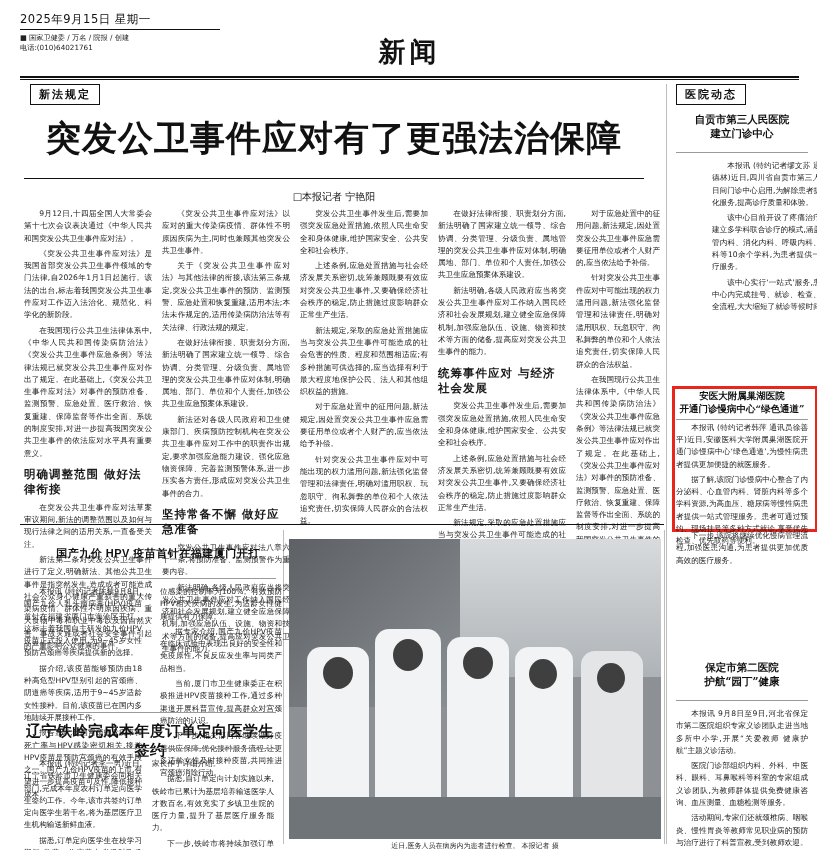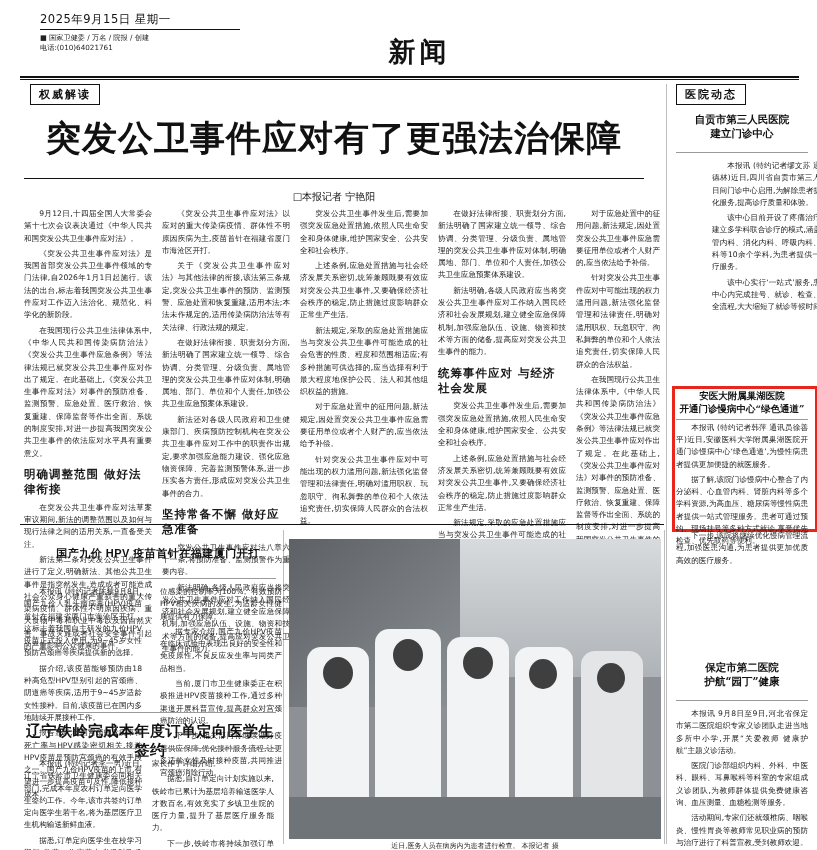--- a/index.html
+++ b/index.html
@@ -1,20 +1,20 @@
 <!DOCTYPE html>
 <html><head>
 <meta charset="utf-8">
 <style>
   html,body{margin:0;padding:0;background:#ffffff;}
   body{width:817px;height:850px;overflow:hidden;font-family:"DejaVu Sans","Liberation Sans",sans-serif;color:#111;}
   .page{position:relative;width:817px;height:850px;background:#fff;}
 
   
-  .masthead{position:absolute;left:20px;top:10px;right:18px;height:62px;margin-left:20px;}
+  .masthead{position:absolute;left:20px;top:10px;right:18px;height:62px;}
   .mh-left{position:absolute;left:0;top:2px;width:220px;}
   .mh-date{font-size:11.5px;letter-spacing:.5px;color:#111;border-bottom:1px solid #111;padding-bottom:2px;width:200px;}
   .mh-meta{font-size:7.2px;line-height:1.45;color:#222;margin-top:3px;}
   .mh-meta div{white-space:nowrap;}
   .mh-center{position:absolute;left:0;right:0;top:24px;text-align:center;}
   .mh-center .title{font-family:"DejaVu Serif","Liberation Serif",serif;font-size:27px;font-weight:bold;letter-spacing:4px;}
   .mh-right{position:absolute;right:0;top:0;text-align:right;}
   .mh-right .logo{font-family:"DejaVu Serif","Liberation Serif",serif;font-size:26px;font-weight:bold;letter-spacing:1px;display:inline-block;vertical-align:middle;}
   .mh-right .num{display:inline-block;vertical-align:middle;background:#111;color:#fff;font-size:26px;font-weight:bold;width:30px;height:34px;line-height:34px;text-align:center;margin-left:5px;}
   .mh-right .en{font-size:8.5px;letter-spacing:2.2px;font-weight:bold;margin-top:2px;}
@@ -75,21 +75,21 @@
         <div>电话:(010)64021761</div>
       </div>
     </div>
     <div class="mh-center">
       <div class="title">新闻</div>
     </div>
   </div>
   <div class="rule-top"></div>
   <div class="rule-top2"></div>
 
-  <div class="sec-tag tag-left">权威解读</div>
+  <div class="sec-tag tag-left">新法规定</div>
   <div class="sec-tag tag-right">医院动态</div>
 
   <div class="vline" style="left:666px;top:84px;height:760px;"></div>
   <div class="vline" style="left:283px;top:530px;height:314px;"></div>
   <div class="vline" style="left:664px;top:530px;height:314px;"></div>
 
   <div class="headline">突发公卫事件应对有了更强法治保障</div>
   <div class="hr-head"></div>
   <div class="byline">□本报记者  宁艳阳</div>
 
@@ -97,21 +97,21 @@
     <p>9月12日,十四届全国人大常委会第十七次会议表决通过《中华人民共和国突发公共卫生事件应对法》。</p>
     <p>《突发公共卫生事件应对法》是我国首部突发公共卫生事件领域的专门法律,自2026年1月1日起施行。该法的出台,标志着我国突发公共卫生事件应对工作迈入法治化、规范化、科学化的新阶段。</p>
     <p>在我国现行公共卫生法律体系中,《中华人民共和国传染病防治法》《突发公共卫生事件应急条例》等法律法规已就突发公共卫生事件应对作出了规定。在此基础上,《突发公共卫生事件应对法》对事件的预防准备、监测预警、应急处置、医疗救治、恢复重建、保障监督等作出全面、系统的制度安排,对进一步提高我国突发公共卫生事件的依法应对水平具有重要意义。</p>
     <div class="subhead">明确调整范围
 做好法律衔接</div>
     <p>在突发公共卫生事件应对法草案审议期间,新法的调整范围以及如何与现行法律之间的适用关系,一直备受关注。</p>
     <p>新法第二条对突发公共卫生事件进行了定义,明确新法、其他公共卫生事件是指突然发生,造成或者可能造成社会公众身心健康严重损害的重大传染病疫情、群体性不明原因疾病、重大食物中毒和职业中毒以及因自然灾害、事故灾难或者社会安全事件引起的严重影响公众健康的事件。</p>
   </div>
 
   <div class="col" style="left:162px;top:208px;width:128px;">
-    <p>《突发公共卫生事件应对法》以应对的重大传染病疫情、群体性不明原因疾病为主,疫苗首针在福建省厦门市海沧区开打。</p>
+    <p>《突发公共卫生事件应对法》以应对的重大传染病疫情、群体性不明原因疾病为主,同时也兼顾其他突发公共卫生事件。</p>
     <p>关于《突发公共卫生事件应对法》与其他法律的衔接,该法第三条规定,突发公共卫生事件的预防、监测预警、应急处置和恢复重建,适用本法;本法未作规定的,适用传染病防治法等有关法律、行政法规的规定。</p>
     <p>在做好法律衔接、职责划分方面,新法明确了国家建立统一领导、综合协调、分类管理、分级负责、属地管理的突发公共卫生事件应对体制,明确属地、部门、单位和个人责任,加强公共卫生应急预案体系建设。</p>
     <p>新法还对各级人民政府和卫生健康部门、疾病预防控制机构在突发公共卫生事件应对工作中的职责作出规定,要求加强应急能力建设、强化应急物资保障、完善监测预警体系,进一步压实各方责任,形成应对突发公共卫生事件的合力。</p>
     <div class="subhead">坚持常备不懈
 做好应急准备</div>
     <p>突发公共卫生事件应对法八章六十一条,将预防准备、监测预警作为重要内容。</p>
     <p>新法明确,各级人民政府应当将突发公共卫生事件应对工作纳入国民经济和社会发展规划,建立健全应急保障机制,加强应急队伍、设施、物资和技术等方面的储备,提高应对突发公共卫生事件的能力。</p>
   </div>
 
   <div class="col" style="left:300px;top:208px;width:128px;">

